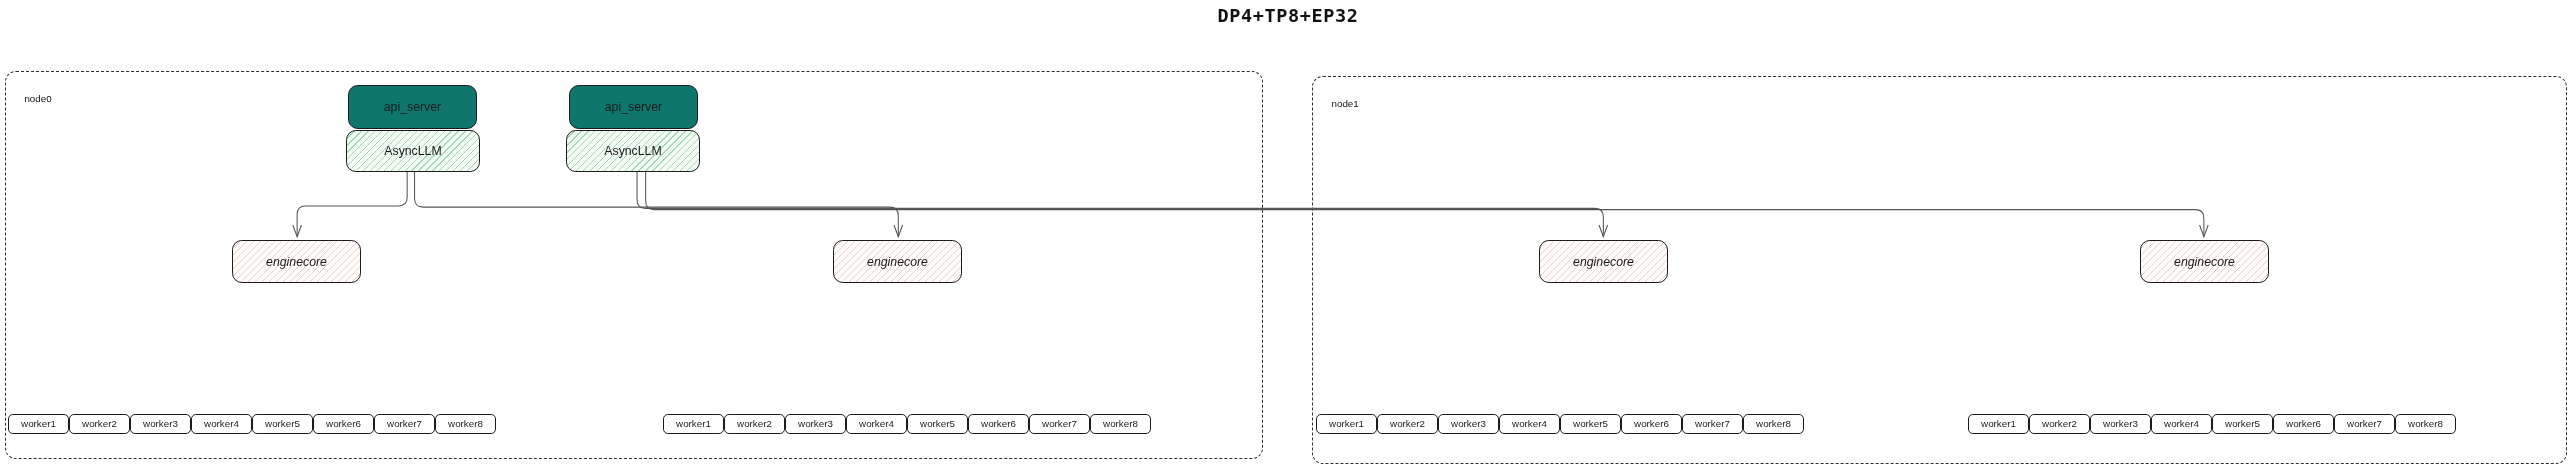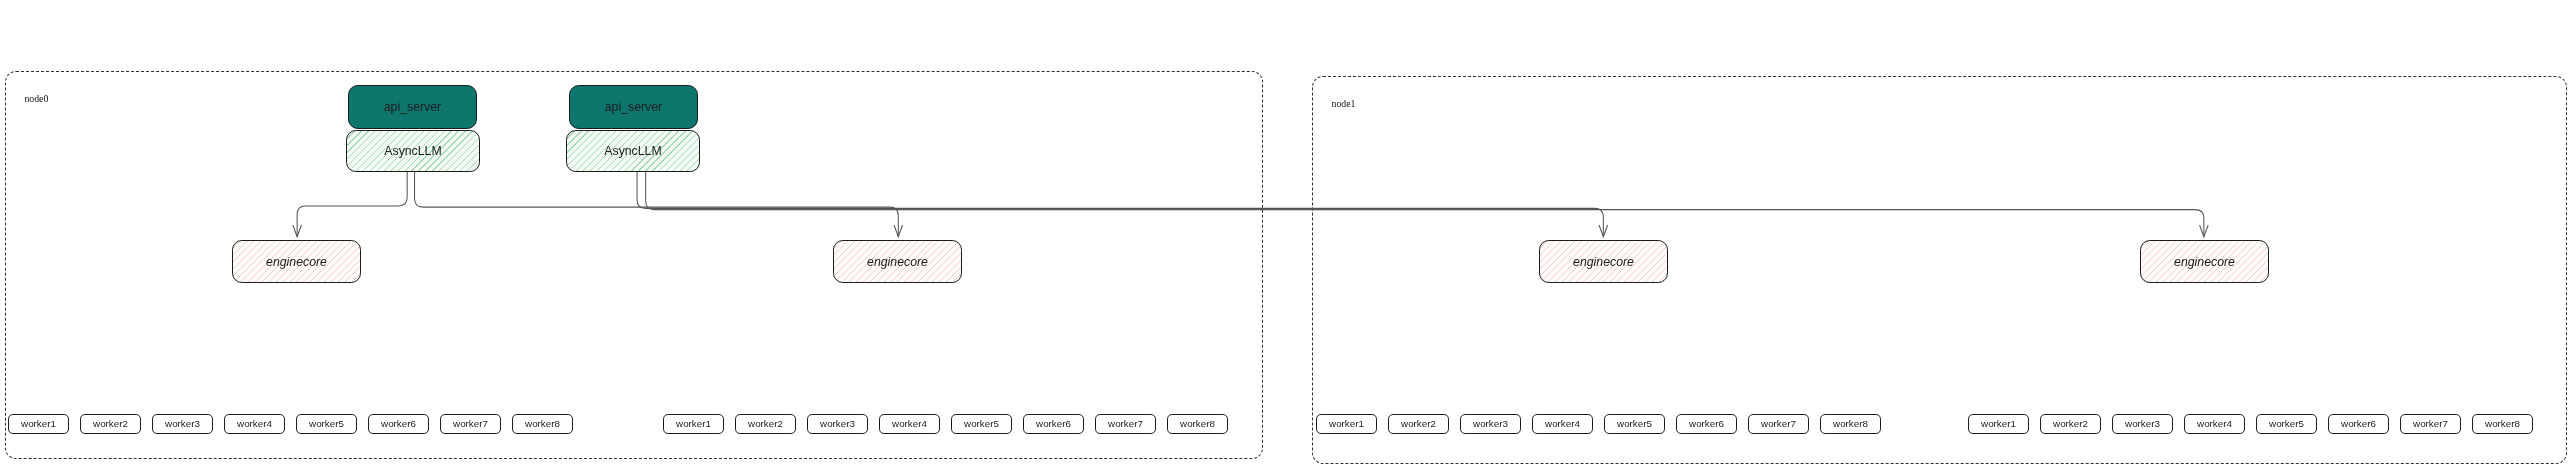--- a/index.html
+++ b/index.html
@@ -11,21 +11,21 @@
     position:absolute;top:4.9px;left:0;width:100%;text-align:center;
     font-family:"DejaVu Sans Mono",monospace;font-size:18.5px;font-weight:600;
     letter-spacing:0.6px;color:#111;
   }
   .node{
     position:absolute;border:1.2px dashed #2e2e2e;border-radius:11px;
     box-sizing:border-box;background:transparent;
   }
   .node-label{
     position:absolute;left:18.5px;top:21px;
-    font-family:Liberation Serif, serif;font-size:9.8px;color:#111;
+    font-family:Liberation Sans, sans-serif;font-size:9.8px;color:#111;
     white-space:nowrap;
   }
   .box{
     position:absolute;display:flex;align-items:center;justify-content:center;
     border:1.5px solid #1b1b1b;border-radius:9.8px;background:#0f766e;
     box-sizing:border-box;font-size:12.3px;color:#1b1b1b;white-space:nowrap;
   }
   .box.async{
     background-color:#f4fbf5;
     background-image:repeating-linear-gradient(135deg,
@@ -34,32 +34,33 @@
   }
   .box.engine{
     background-color:#fffcfc;
     background-image:repeating-linear-gradient(135deg,
       rgba(233,150,145,0.50) 0px, rgba(233,150,145,0.50) 0.7px,
       transparent 0.7px, transparent 4.9px);
     font-style:italic;
   }
   .connectors{position:absolute;left:0;top:0;width:2576px;height:469px;}
   .connectors path{fill:none;stroke:#555;stroke-width:1.7px;}
-  .wgroup{position:absolute;display:flex;gap:11px;border-radius:6px;}
+  .wgroup{position:absolute;display:flex;border-radius:6px;}
   .worker{
     width:61px;height:19.7px;border:1.2px solid #1b1b1b;border-radius:4.9px;
     background:#fff;display:flex;align-items:center;justify-content:center;
     font-size:9.8px;color:#1b1b1b;box-sizing:border-box;white-space:nowrap;
   }
 </style>
 </head>
 <body>
 
 <div class="canvas">
 
+  <div class="title">DP4+TP8+EP32</div>
 
   <div class="node" style="left:4.9px;top:71px;width:1258px;height:388px">
     <span class="node-label">node0</span>
   </div>
   <div class="node" style="left:1312px;top:76px;width:1255px;height:388px">
     <span class="node-label">node1</span>
   </div>
 
   <svg class="connectors" viewBox="0 0 4188 763">
     <path d="M661 280 L661 321 Q661 335 647 335 L496 335 Q482 335 482 349 L482 385"></path>

